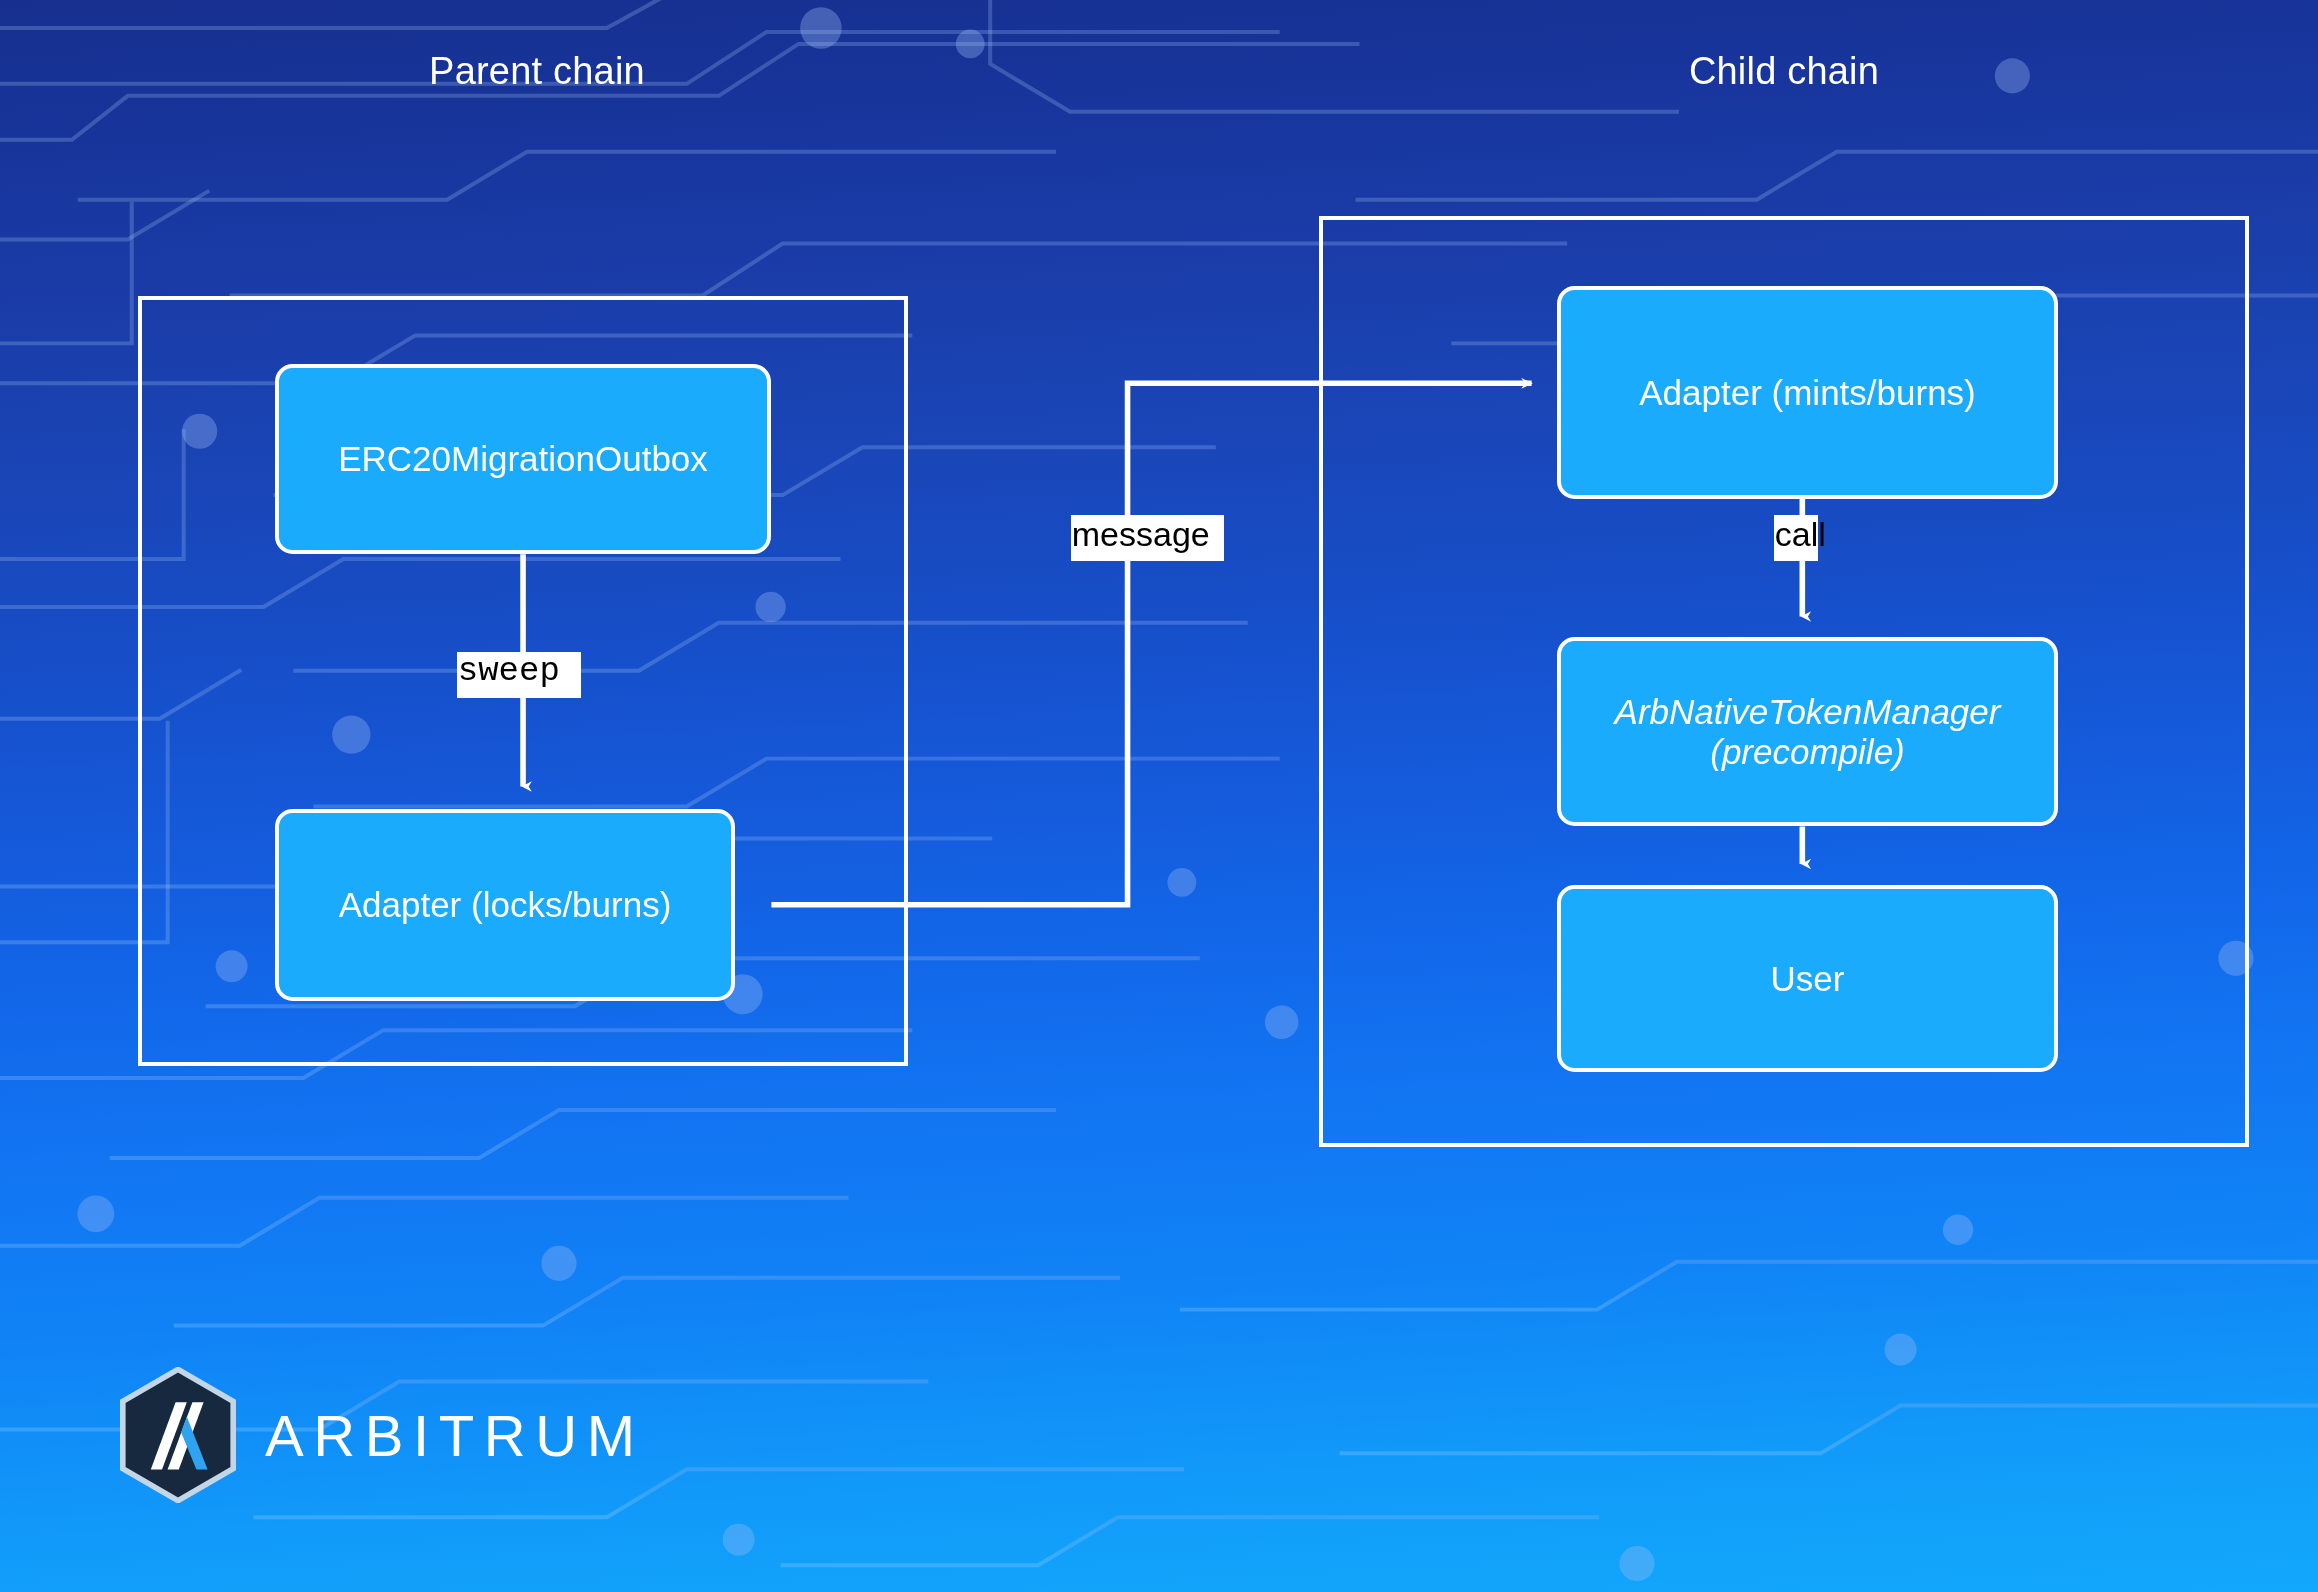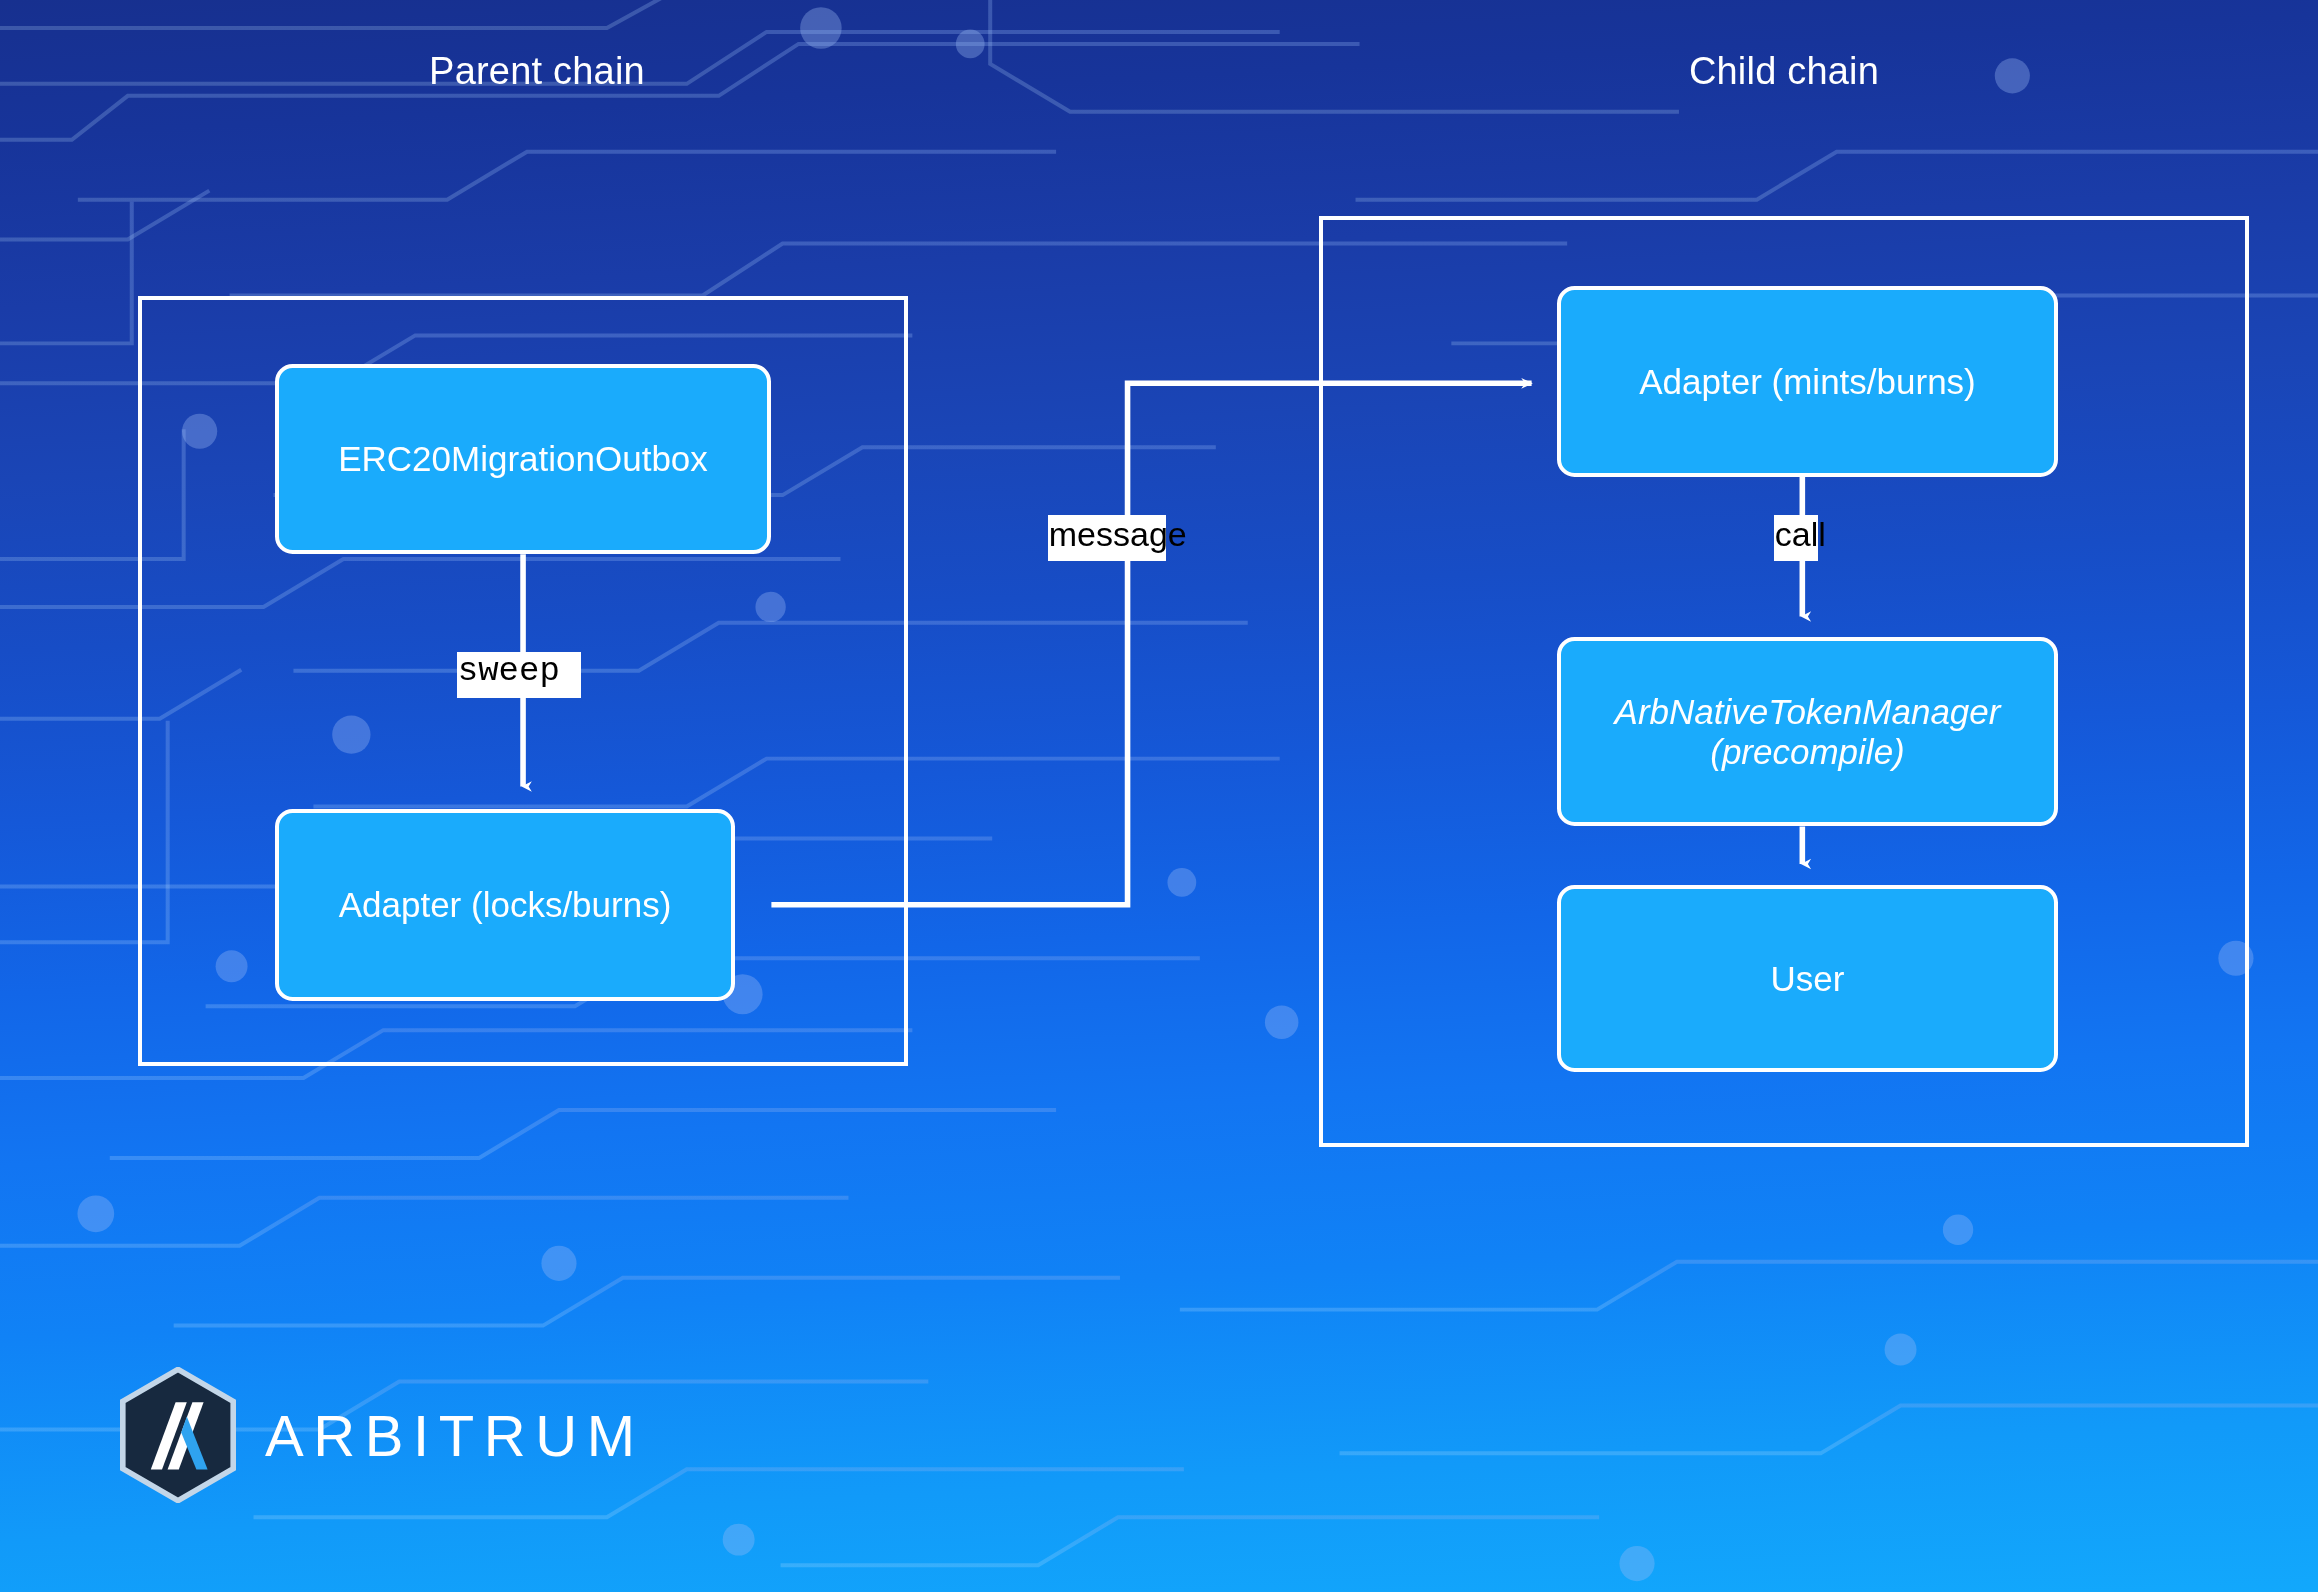--- a/index.html
+++ b/index.html
@@ -59,39 +59,39 @@
     justify-content:center;
     color:#ffffff;
     font-size:35px;
     line-height:1.14;
     text-align:center;
     white-space:nowrap;
   }
   .node.wrap{white-space:normal;}
   #node-outbox {left:275px; top:364px;  width:496px; height:190px;}
   #node-adapter-lb{left:275px; top:809px; width:460px; height:192px;}
-  #node-adapter-mb{left:1557px;top:286px;  width:501px; height:191px;}
+  #node-adapter-mb{left:1557px;top:286px;  width:501px; height:213px;}
   #node-antm    {left:1557px;top:637px;  width:501px; height:189px;font-style:italic;}
   #node-user    {left:1557px;top:885px; width:501px; height:187px;}
 
   
   .edge-label{
     position:absolute;
     background:#ffffff;
     color:#000000;
     font-size:34px;
     line-height:1.0;
     padding:1.6px 0.8px 4.8px 0.8px;
     white-space:nowrap;
     box-sizing:border-box;
     overflow:visible;
     text-align:left;
   }
   #label-sweep   {left:457px; top:652px;  width:124px; height:46px;font-family:Liberation Mono, monospace;}
-  #label-message {left:1048px;top:515px;  width:118px; height:46px;}
+  #label-message {left:1071px;top:515px;  width:153px; height:46px;}
   #label-call    {left:1774px;top:515px;  width:44px;  height:46px;}
 
   
   #edges{position:absolute;inset:0;}
   .edge-label{z-index:5;}
   .node{z-index:4;}
 
   
   #logo{
     position:absolute;left:118px;top:1367px;

